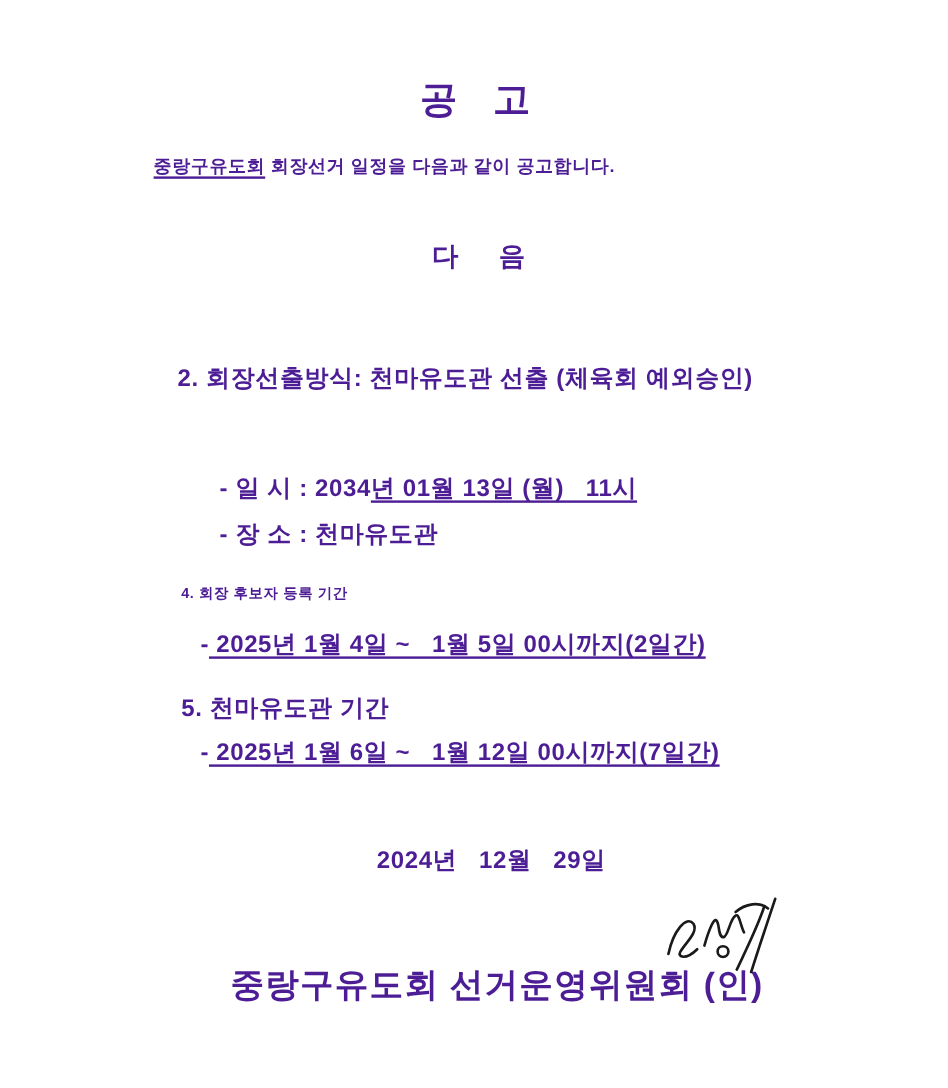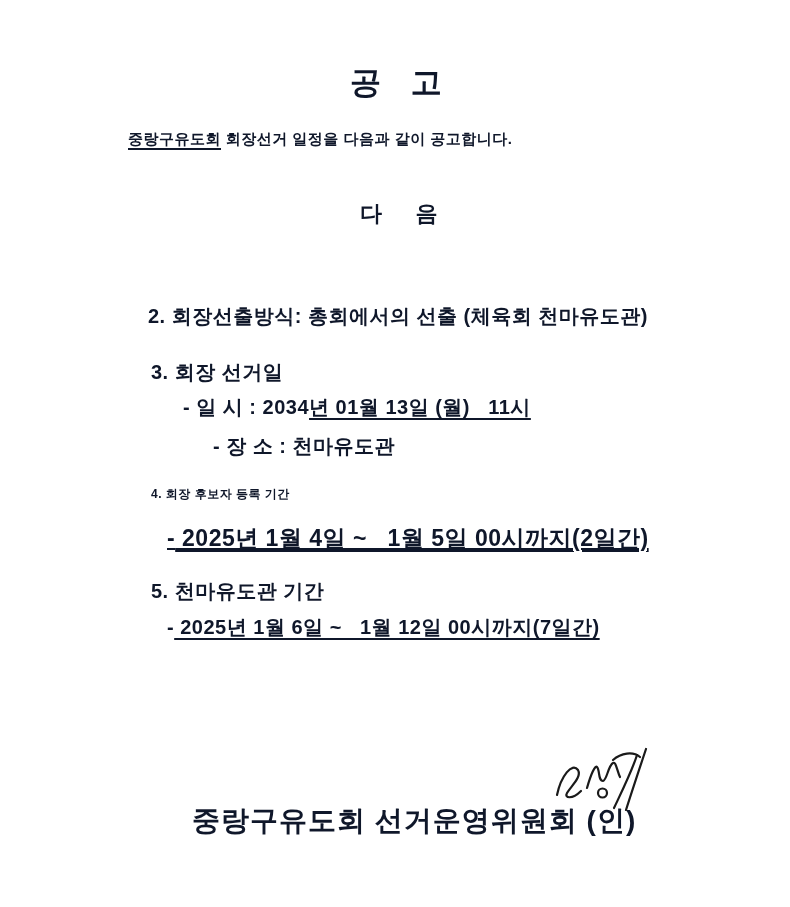--- a/index.html
+++ b/index.html
@@ -7,39 +7,39 @@
     padding: 0;
     background: #ffffff;
   }
   .page {
     position: relative;
     width: 790px;
     height: 907px;
     background: #ffffff;
     font-family: "Liberation Sans", sans-serif;
     font-weight: 700;
-    color: #0f172a;
+    color: #4c1d95;
     overflow: hidden;
   }
   .line {
     position: absolute;
     white-space: pre;
     line-height: 1.1;
     letter-spacing: 0.5px;
   }
   .title        { top: 66px;  left: 350px; font-size: 31px; letter-spacing: 1px; }
   .intro        { top: 131px; left: 128px; font-size: 15px; }
   .divider      { top: 202px; left: 360px; font-size: 22px; }
   .item1        { top: 270px; left: 151px; font-size: 20px; }
   .item2        { top: 305px; left: 148px; font-size: 20px; }
   .item3        { top: 361px; left: 151px; font-size: 20px; }
   .sub3a        { top: 396px; left: 183px; font-size: 20px; }
-  .sub3b        { top: 435px; left: 183px; font-size: 20px; margin-left: 30px; }
+  .sub3b        { top: 435px; left: 183px; font-size: 20px; }
   .item4        { top: 488px; left: 151px; font-size: 12px; }
-  .sub4         { top: 526px; left: 167px; font-size: 23px; text-decoration: underline; }
+  .sub4         { top: 526px; left: 167px; font-size: 20px; }
   .item5        { top: 580px; left: 151px; font-size: 20px; }
   .sub5         { top: 616px; left: 167px; font-size: 20px; }
   .date-line    { top: 706px; left: 314px; font-size: 20px; }
   .footer-line  { top: 766px; left: 192px; font-size: 28px; letter-spacing: 1px; margin-top: 40px; }
   .u {
     text-decoration: underline;
     text-decoration-thickness: 2px;
     text-underline-offset: 4px;
   }
   .signature-svg {
@@ -62,36 +62,36 @@
 
 <div class="page">
 
   <div class="line title">공   고</div>
 
   <div class="line intro"><span class="u">중랑구유도회</span><span> 회장선거 일정을 다음과 같이 공고합니다.</span></div>
 
   <div class="line divider">다     음</div>
 
 
-  <div class="line item2"><span>2. </span><span>회장선출방식: 총회에서의 선출 (체육회 천마유도관)</span></div>
+  <div class="line item2"><span>2. </span><span>회장선출방식: 천마유도관 선출 (체육회 예외승인)</span></div>
 
-  <div class="line item3"><span>3. </span><span>회장 선거일</span></div>
 
   <div class="line sub3a"><span>- 일 시 : 2034</span><span class="u">년 01월 13일 (월)   11시</span></div>
 
   <div class="line sub3b">- 장 소 : 천마유도관</div>
 
   <div class="line item4"><span>4. </span><span>회장 후보자 등록 기간</span></div>
 
   <div class="line sub4"><span>-</span><span class="u"> 2025년 1월 4일 ~   1월 5일 00시까지(2일간)</span></div>
 
   <div class="line item5"><span>5. </span><span>천마유도관 기간</span></div>
 
   <div class="line sub5"><span>-</span><span class="u"> 2025년 1월 6일 ~   1월 12일 00시까지(7일간)</span></div>
 
+  <div class="line date-line">2024년   12월   29일</div>
 
   <div class="line footer-line">중랑구유도회 선거운영위원회 (인)</div>
 
   <svg class="signature-svg" viewBox="0 0 112 102" xmlns="http://www.w3.org/2000/svg">
     <path d="M14,52 C18,33 29,19 35,27 C39,34 28,43 24,50 C21,55 29,57 38,48"></path>
     <path d="M44,45 C48,31 52,22 54,24 C57,27 55,38 60,38 C64,37 65,23 70,20 C73,18 74,28 77,34"></path>
     <path d="M64,50 a4.5,4.5 0 1 1 -9,0 a4.5,4.5 0 1 1 9,0"></path>
     <path d="M70,17 C78,10 90,8 97,14"></path>
     <path d="M94,12 C89,28 79,48 71,65"></path>
     <path d="M103,6 C97,24 89,48 83,67"></path>

